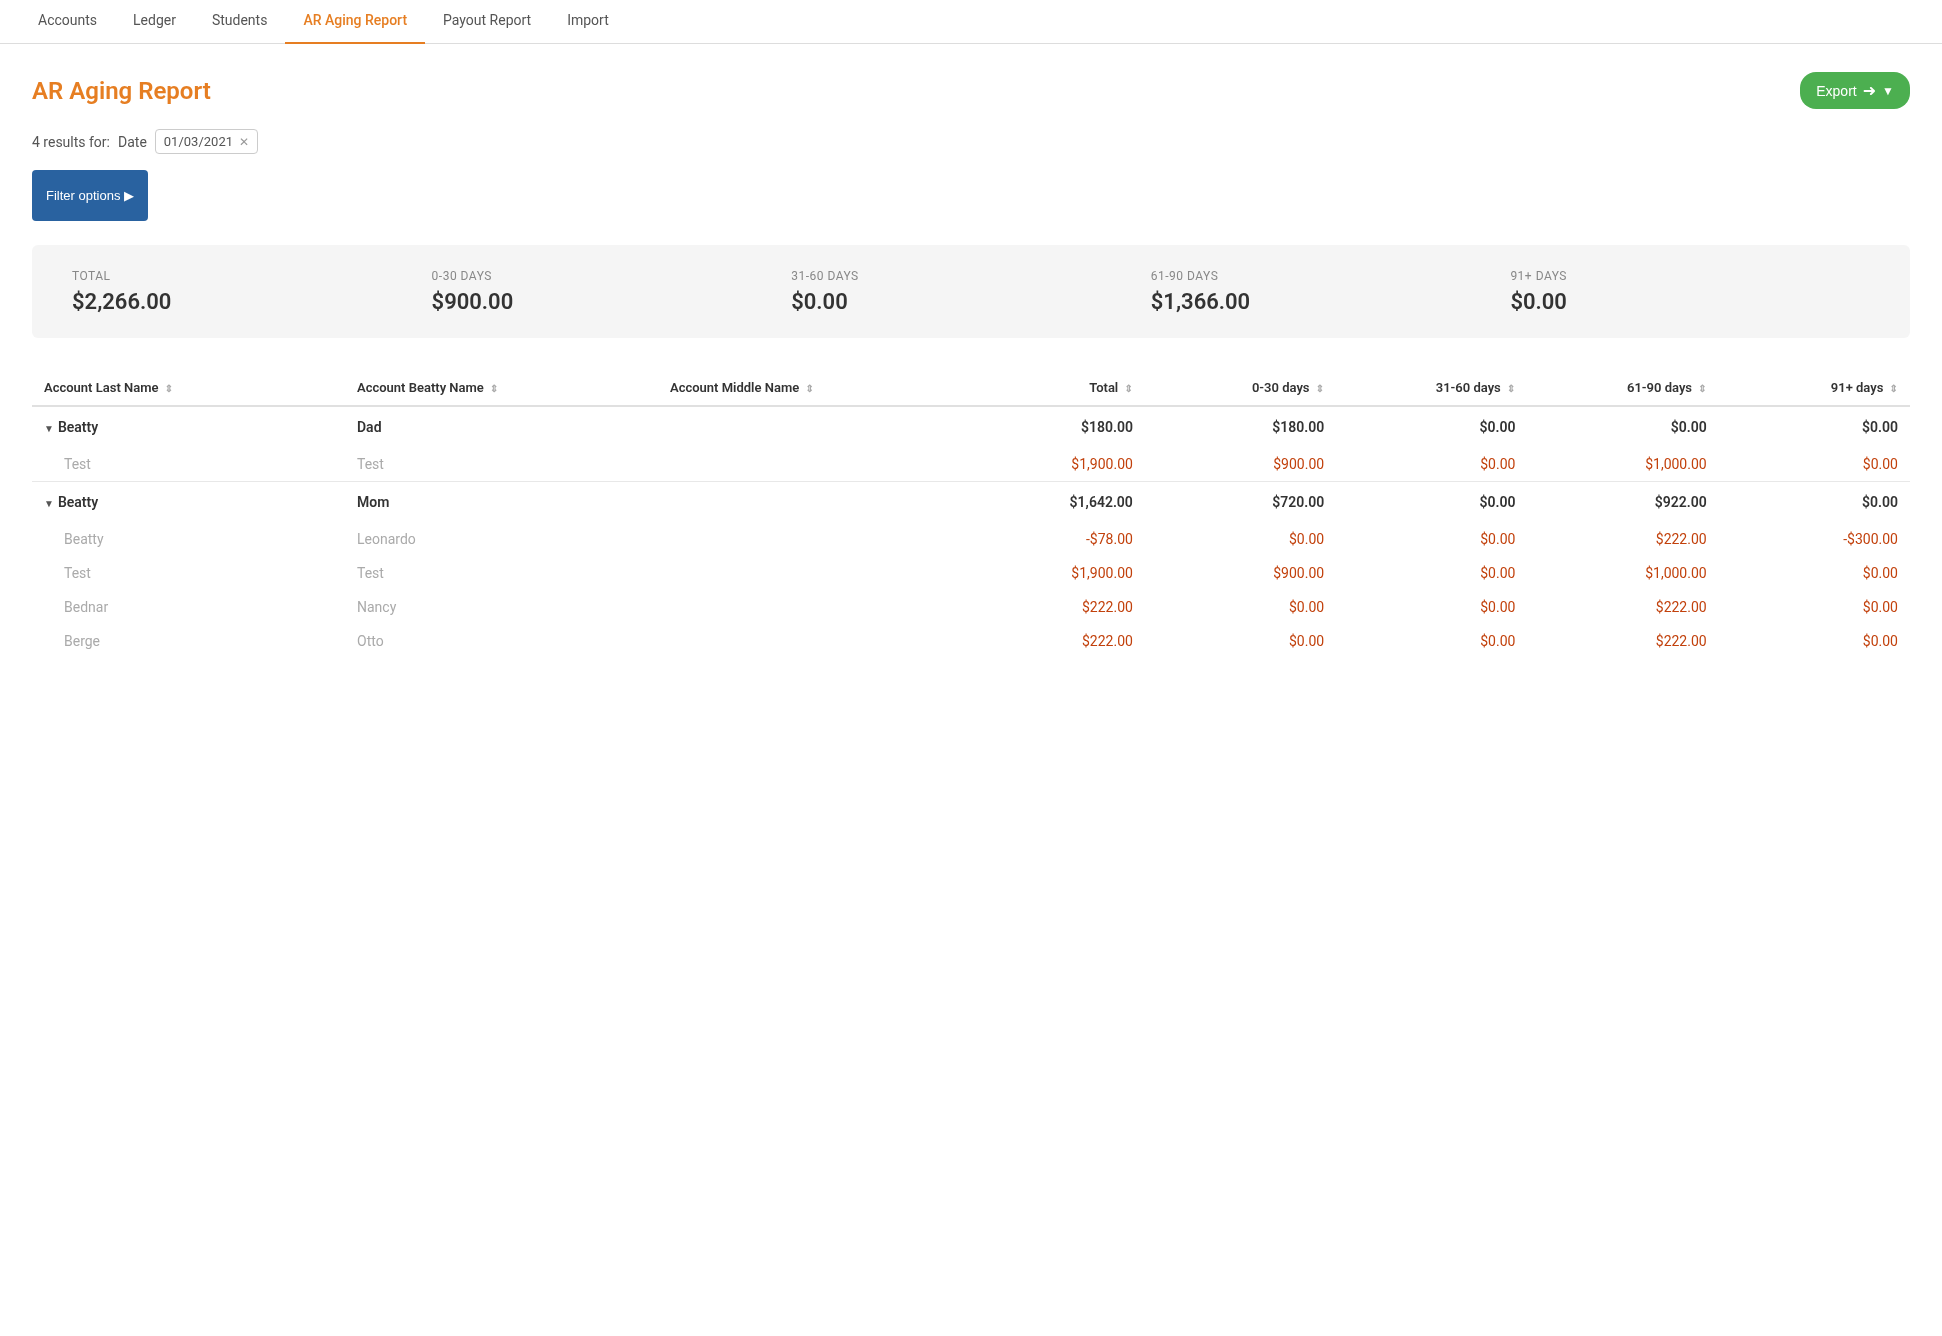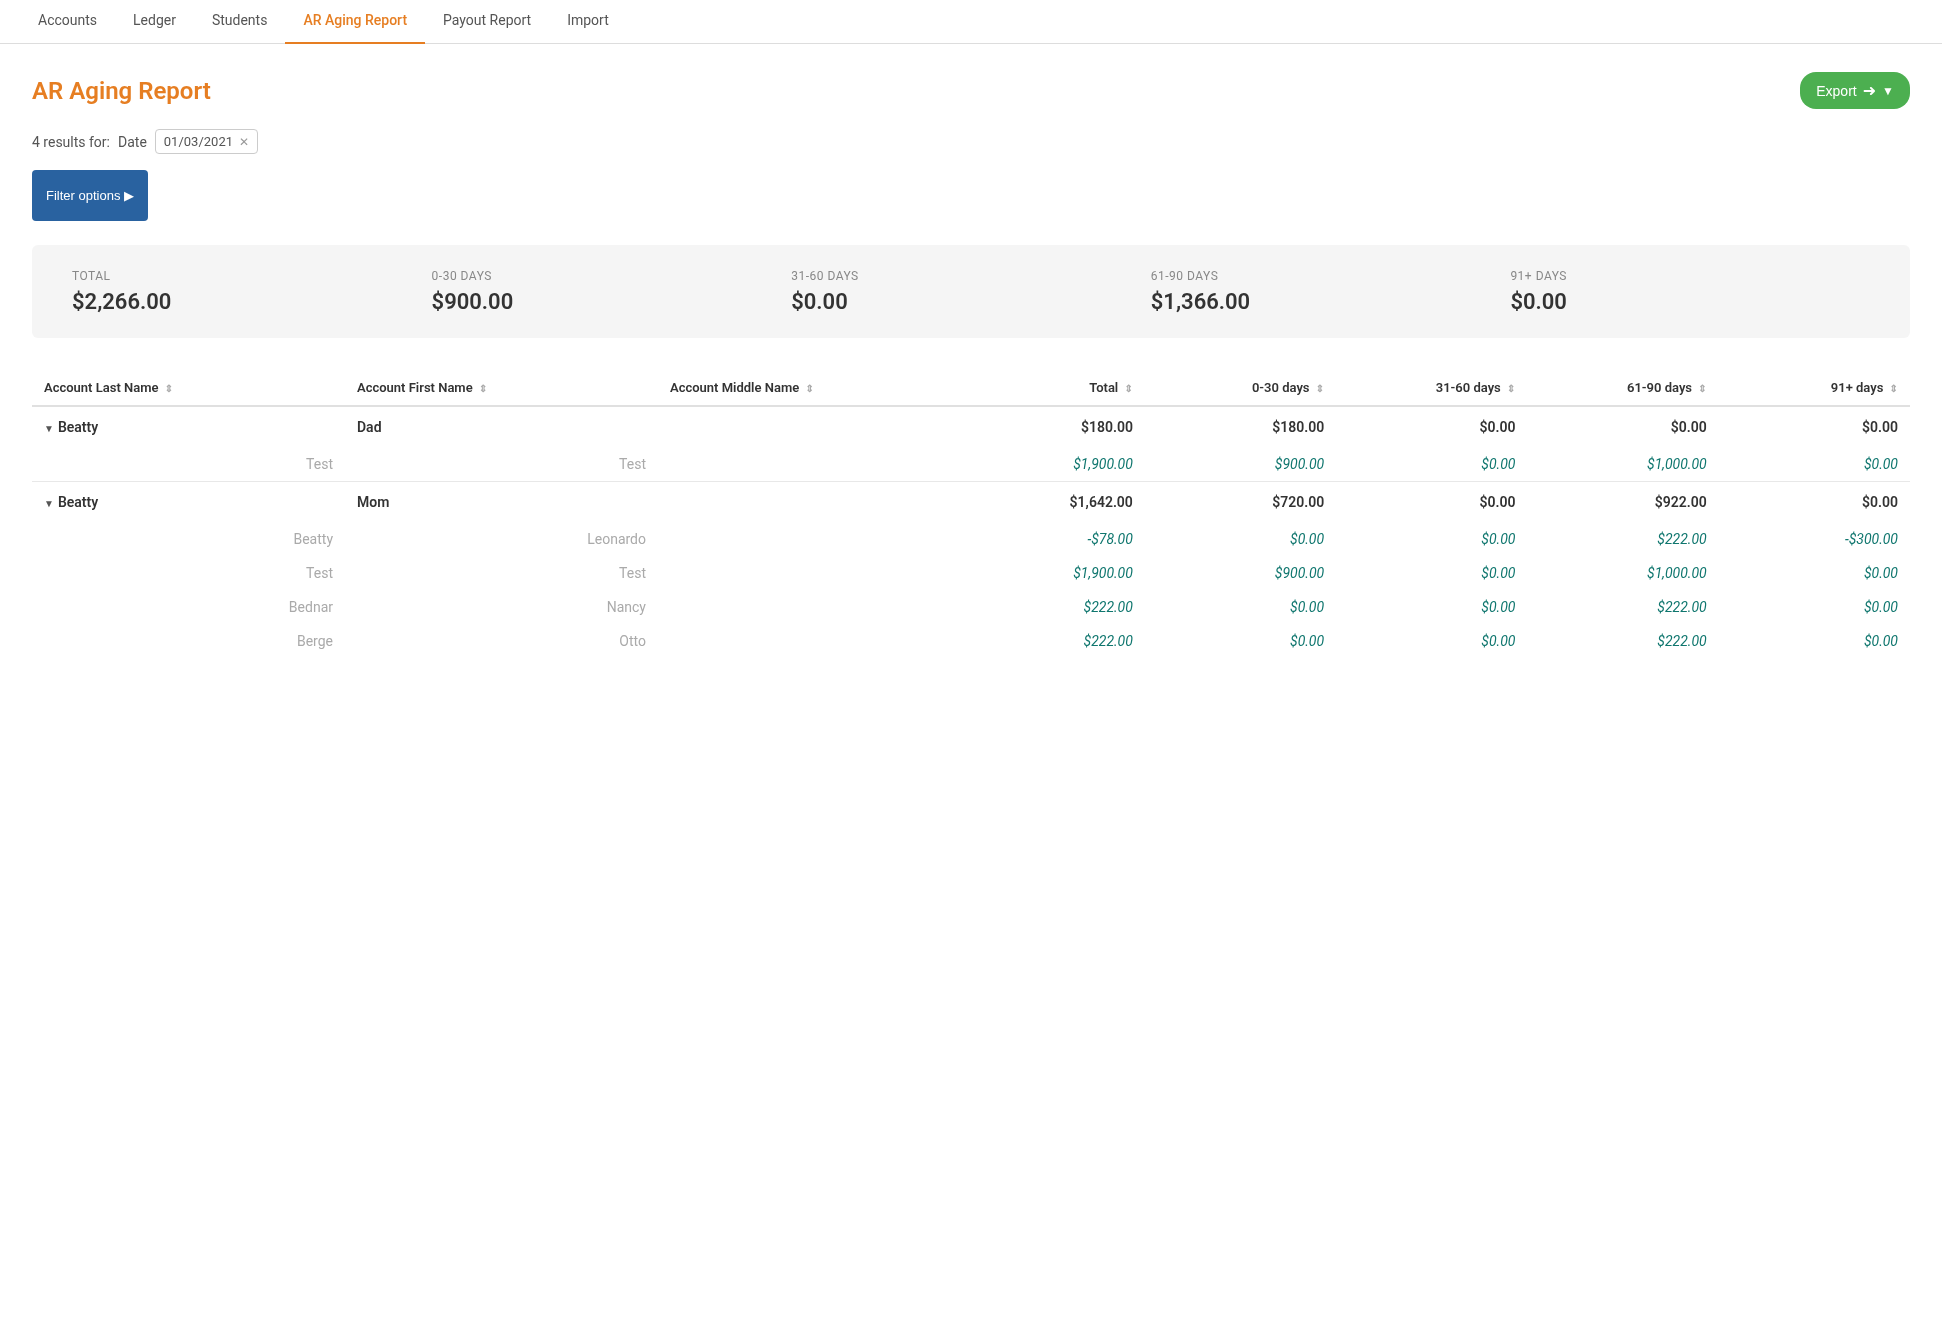--- a/index.html
+++ b/index.html
@@ -156,23 +156,22 @@
     .data-table tr.account-row td {
       padding: 12px 12px;
       font-weight: 600;
       color: #333;
       border-top: 1px solid #e8e8e8;
     }
     .data-table tr.sub-row td {
       padding: 9px 12px;
       color: #aaa;
       font-weight: 400;
-      text-align: right;
-    }
-    .data-table tr.sub-row td.right { color: #0f766e; font-style: italic; }
+    }
+    .data-table tr.sub-row td.right { color: #c2410c; }
 
     .expand-icon {
       display: inline-block;
       margin-right: 4px;
       font-size: 10px;
       color: #555;
     }
 
     .col-last { width: 180px; }
     .col-first { width: 180px; }
@@ -243,21 +242,21 @@
   </div>
 
   <table class="data-table">
     <thead>
       <tr>
         <th class="col-last">
           <span>Account Last Name</span>
           <span class="sort-icon">⇕</span>
         </th>
         <th class="col-first">
-          <span>Account First Name</span>
+          <span>Account Beatty Name</span>
           <span class="sort-icon">⇕</span>
         </th>
         <th class="col-middle">
           <span>Account Middle Name</span>
           <span class="sort-icon">⇕</span>
         </th>
         <th class="col-total right">
           <span>Total</span>
           <span class="sort-icon">⇕</span>
         </th>

